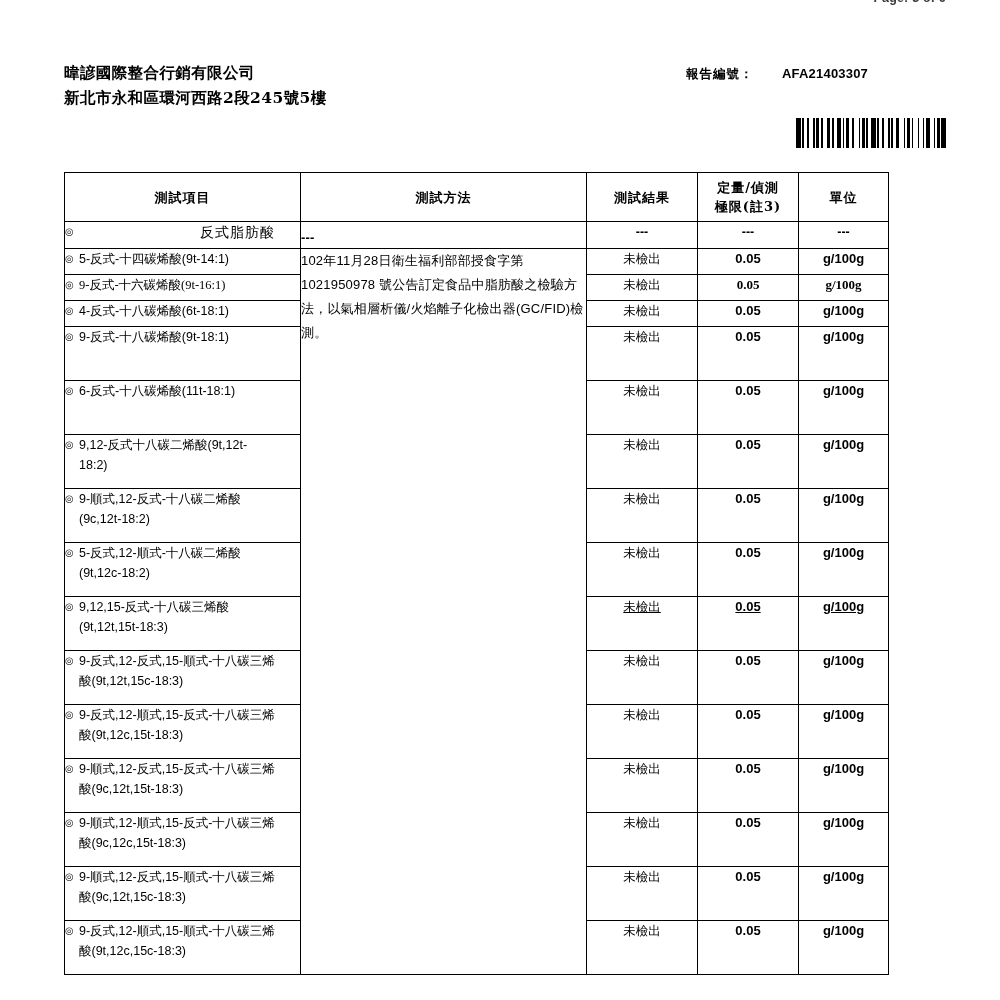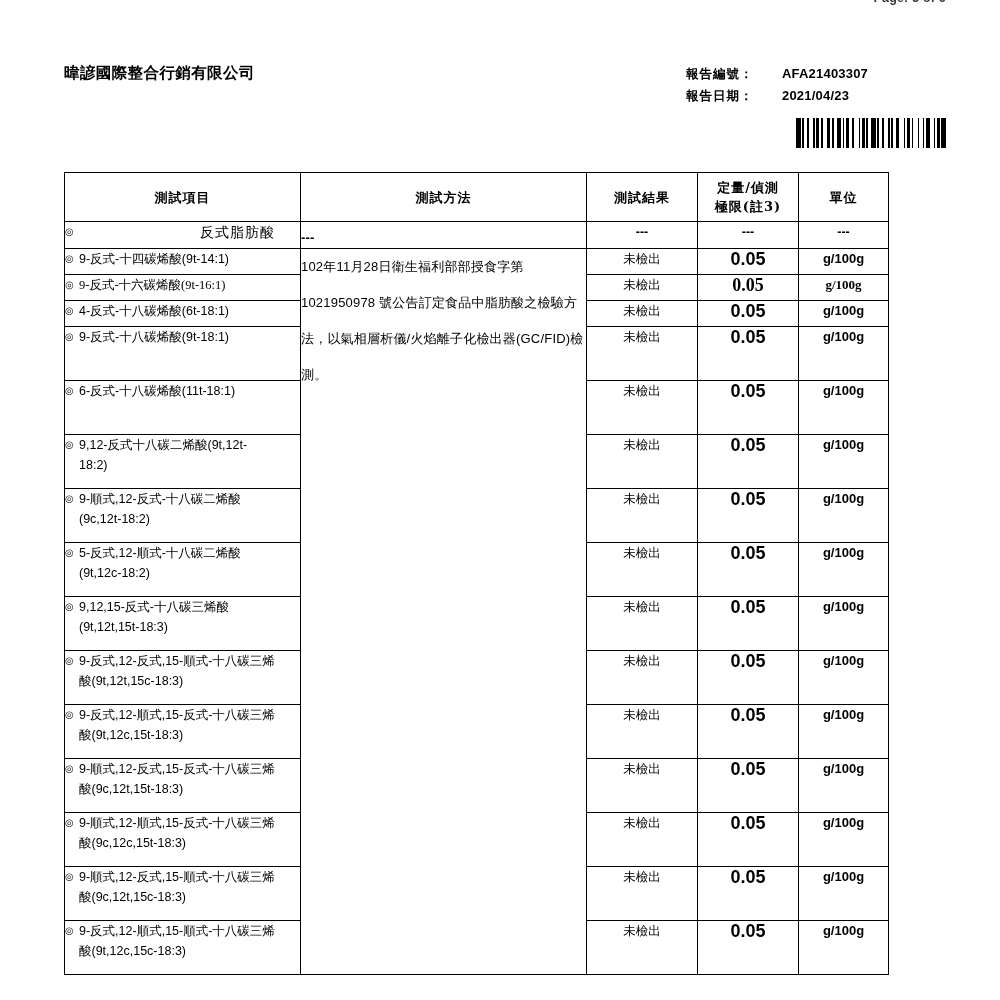--- a/index.html
+++ b/index.html
@@ -143,56 +143,53 @@
     word-break: break-word;
   }
   .cell-item.lead .item-text {
     font-size: 14px;
     letter-spacing: 1px;
     text-align: right;
   }
 
   .cell-method {
     font-size: 13px;
-    line-height: 36px;
+    line-height: 24px;
     padding: 7px 8px 6px 8px;
     text-align: left;
     letter-spacing: 0.2px;
   }
   .cell-method.dashes { font-weight: bold; line-height: 20px; padding-top: 6px; }
 
   .cell-center {
     text-align: center;
     font-size: 12.5px;
     line-height: 20px;
     padding: 7px 4px 6px 4px;
   }
-  .cell-center.num { font-weight: bold; font-size: 18px; }
+  .cell-center.num { font-weight: bold; font-size: 13px; }
   .cell-center.unit { font-weight: bold; font-size: 13px; }
   .cell-center.dashes { font-weight: bold; }
 </style>
 </head>
 <body>
 
 <div class="page-number">Page: 3 of 6</div>
 
 <div class="header">
 
   <div class="company-block">
     <span class="company-name">暐諺國際整合行銷有限公司</span>
+    <span class="company-address">新北市永和區環河西路2段245號5樓</span>
   </div>
 
   <div class="report-block">
     <div class="report-row">
       <span class="report-label">報告編號：</span>
       <span class="report-value">AFA21403307</span>
-    </div>
-    <div class="report-row">
-      <span class="report-label">報告日期：</span>
-      <span class="report-value">2021/04/23</span>
     </div>
     <div class="barcode" id="barcode">
         <span style="width: 3.09278%; background: rgb(0, 0, 0);"></span>
         <span style="width: 1.03093%; background: rgb(255, 255, 255);"></span>
         <span style="width: 1.03093%; background: rgb(0, 0, 0);"></span>
         <span style="width: 2.06186%; background: rgb(255, 255, 255);"></span>
         <span style="width: 1.03093%; background: rgb(0, 0, 0);"></span>
         <span style="width: 3.09278%; background: rgb(255, 255, 255);"></span>
         <span style="width: 1.03093%; background: rgb(0, 0, 0);"></span>
         <span style="width: 1.03093%; background: rgb(255, 255, 255);"></span>
@@ -275,21 +272,21 @@
   </thead>
   <tbody id="table-body">
       <tr style="height: 26px;">
         <td class="cell-item lead"><span class="bullet">◎</span><span class="item-text">反式脂肪酸</span></td>
         <td class="cell-method dashes">---</td>
         <td class="cell-center dashes">---</td>
         <td class="cell-center dashes">---</td>
         <td class="cell-center dashes">---</td>
       </tr>
       <tr style="height: 26px;">
-        <td class="cell-item"><span class="bullet">◎</span><span class="item-text">9-反式-十四碳烯酸(9t-14:1)</span></td>
+        <td class="cell-item"><span class="bullet">◎</span><span class="item-text">5-反式-十四碳烯酸(9t-14:1)</span></td>
         <td class="cell-method" rowspan="15">102年11月28日衛生福利部部授食字第1021950978 號公告訂定食品中脂肪酸之檢驗方法，以氣相層析儀/火焰離子化檢出器(GC/FID)檢測。</td>
         <td class="cell-center ">未檢出</td>
         <td class="cell-center num">0.05</td>
         <td class="cell-center unit">g/100g</td>
       </tr>
       <tr style="height: 26px; font-family: Liberation Serif, serif;">
         <td class="cell-item"><span class="bullet">◎</span><span class="item-text">9-反式-十六碳烯酸(9t-16:1)</span></td>
         <td class="cell-center ">未檢出</td>
         <td class="cell-center num">0.05</td>
         <td class="cell-center unit">g/100g</td>
@@ -323,21 +320,21 @@
         <td class="cell-center ">未檢出</td>
         <td class="cell-center num">0.05</td>
         <td class="cell-center unit">g/100g</td>
       </tr>
       <tr style="height: 54px;">
         <td class="cell-item"><span class="bullet">◎</span><span class="item-text">5-反式,12-順式-十八碳二烯酸(9t,12c-18:2)</span></td>
         <td class="cell-center ">未檢出</td>
         <td class="cell-center num">0.05</td>
         <td class="cell-center unit">g/100g</td>
       </tr>
-      <tr style="height: 54px;">
+      <tr style="height: 54px; text-decoration: underline;">
         <td class="cell-item"><span class="bullet">◎</span><span class="item-text">9,12,15-反式-十八碳三烯酸(9t,12t,15t-18:3)</span></td>
         <td class="cell-center ">未檢出</td>
         <td class="cell-center num">0.05</td>
         <td class="cell-center unit">g/100g</td>
       </tr>
       <tr style="height: 54px;">
         <td class="cell-item"><span class="bullet">◎</span><span class="item-text">9-反式,12-反式,15-順式-十八碳三烯酸(9t,12t,15c-18:3)</span></td>
         <td class="cell-center ">未檢出</td>
         <td class="cell-center num">0.05</td>
         <td class="cell-center unit">g/100g</td>

